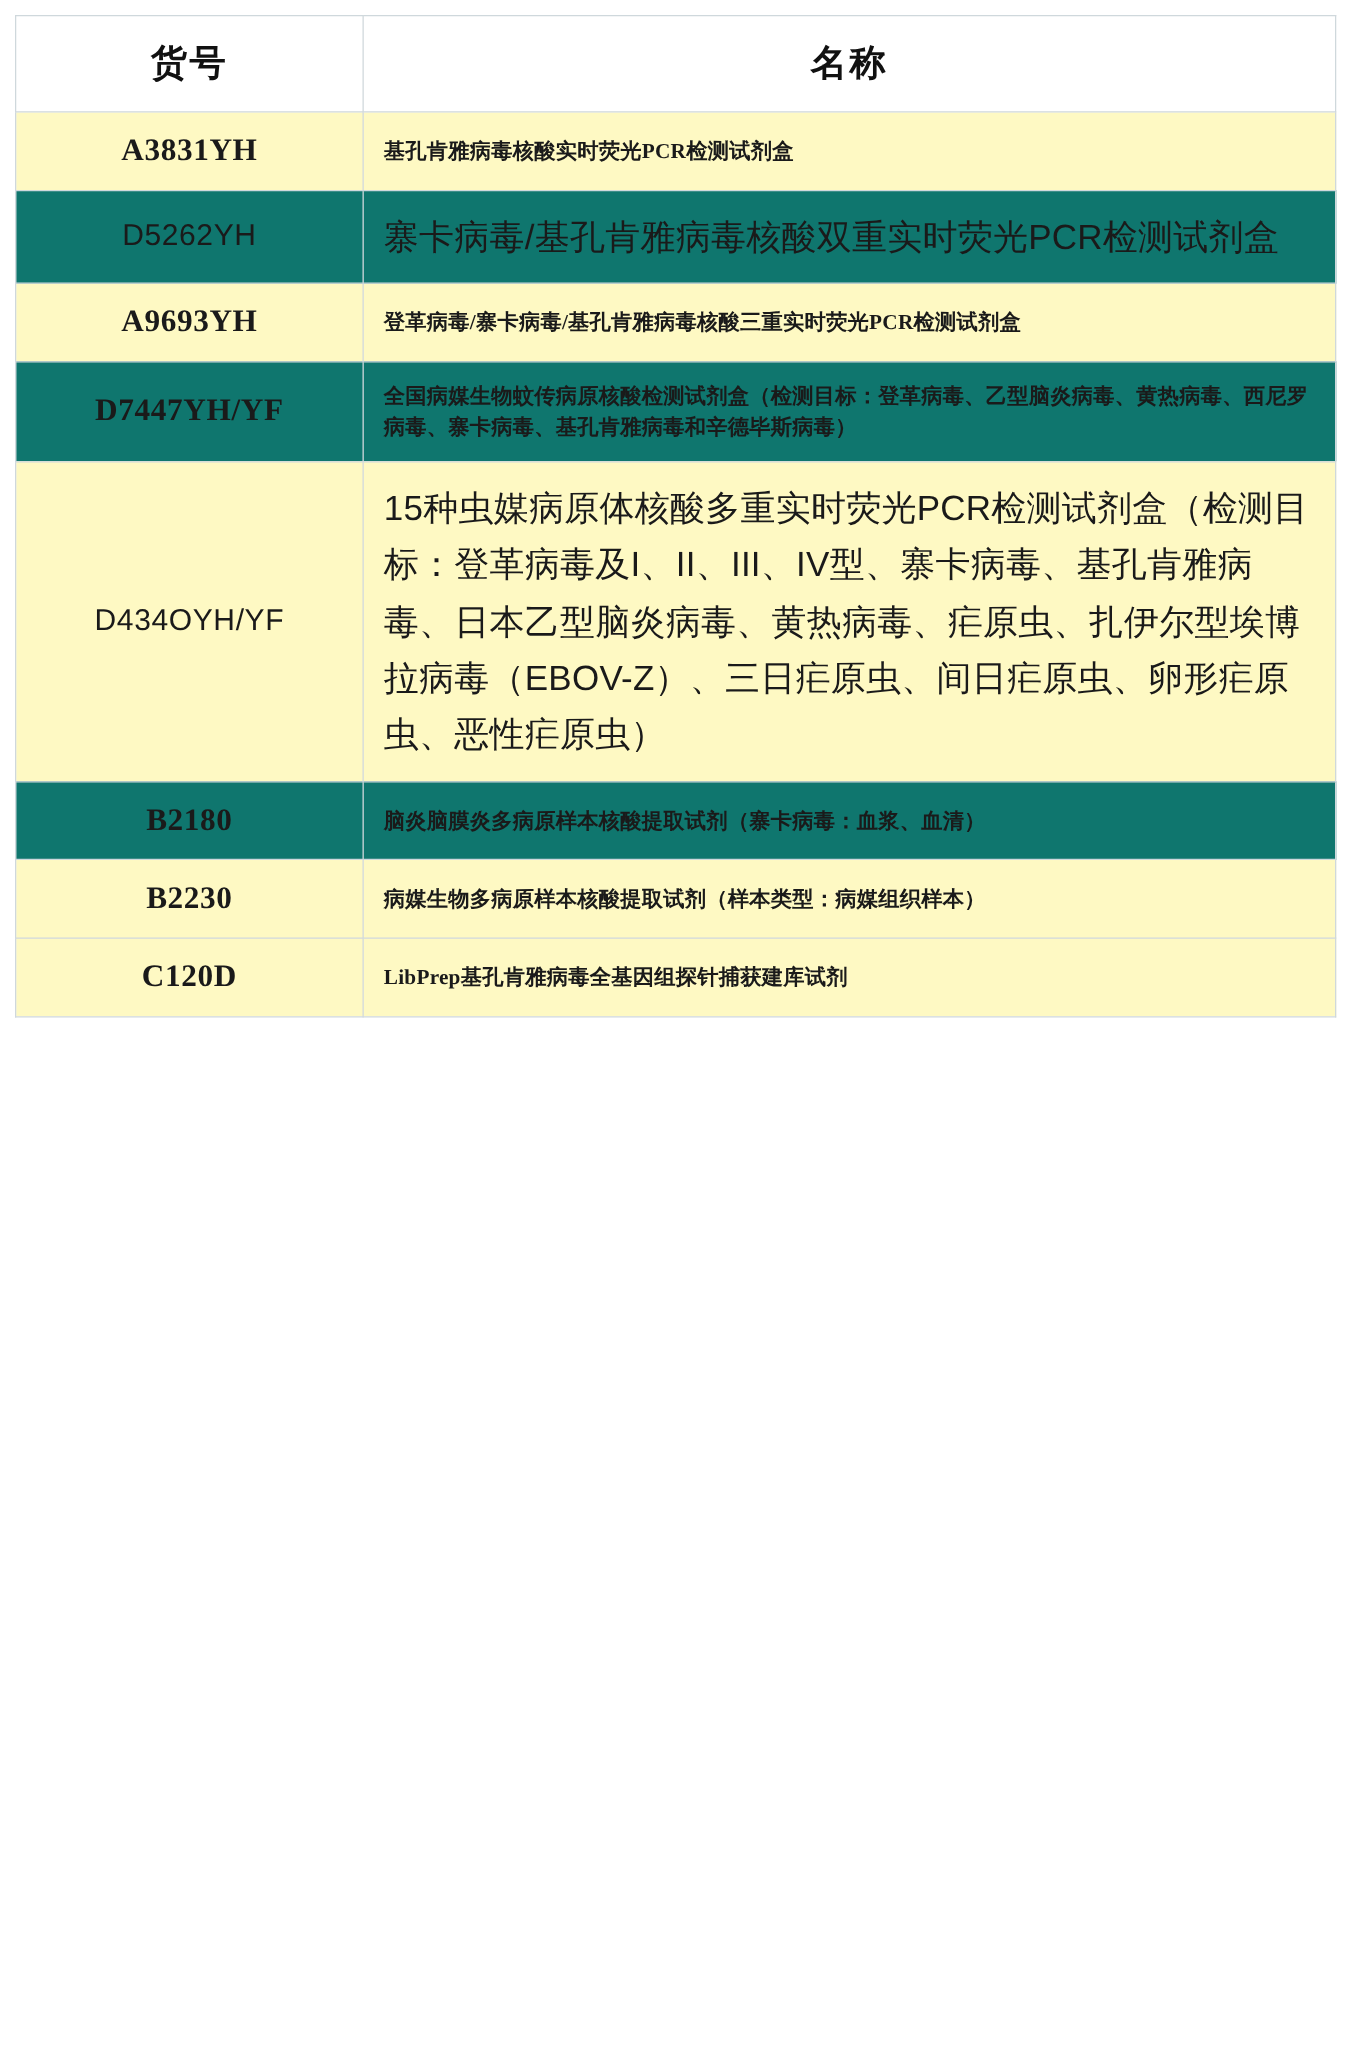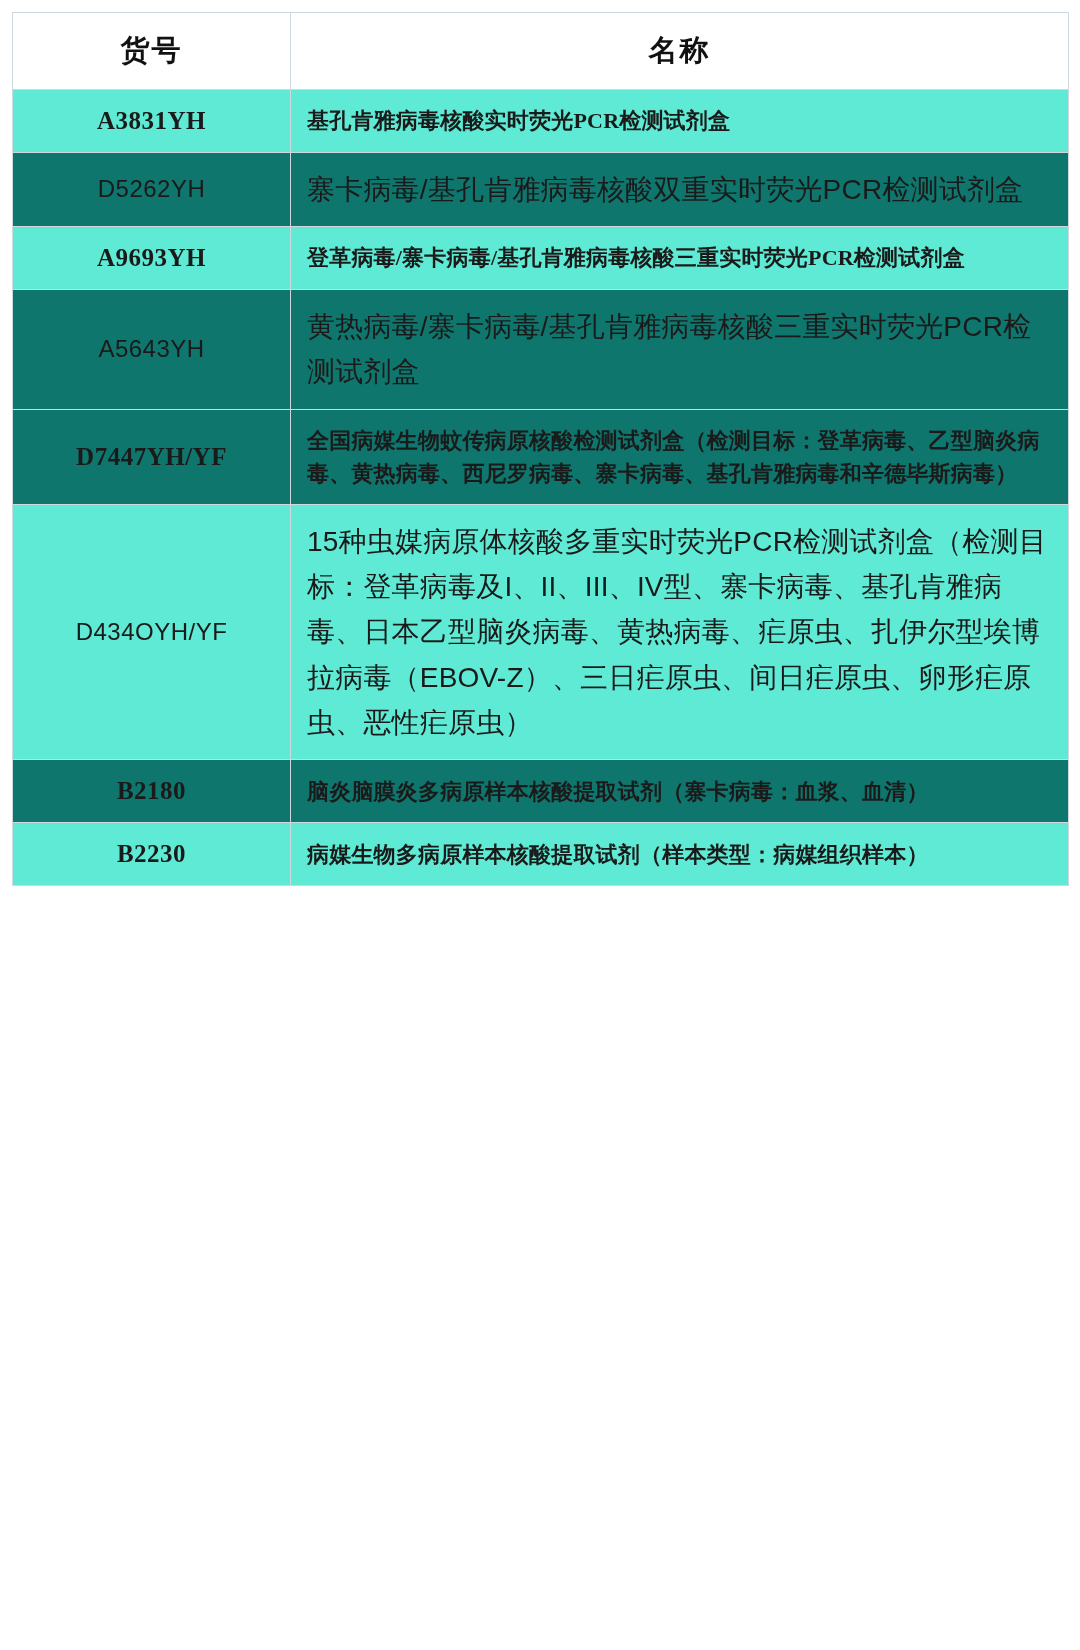--- a/index.html
+++ b/index.html
@@ -47,27 +47,27 @@
   
   td.code {
     text-align: center;
     font-size: 25px;
     padding: 14px 6px;
     line-height: 1.35;
     letter-spacing: 0.5px;
   }
   td.name {
     text-align: left;
-    font-size: 22px;
+    font-size: 17px;
     padding: 14px 14px 14px 16px;
     line-height: 1.5;
     letter-spacing: 0.2px;
   }
   tr.alt td {
-    background: #5eead4;
+    background: #fef9c3;
   }
   tr.plain td {
     background: #0f766e;
   }
   .bold td.code, .bold td.name {
     font-weight: bold;
   }
   .light td.code, .light td.name {
     font-weight: normal;
     font-family: "Liberation Sans", "DejaVu Sans", sans-serif;
@@ -102,35 +102,35 @@
           <td class="name">基孔肯雅病毒核酸实时荧光PCR检测试剂盒</td>
         </tr>
         <tr class="plain light">
           <td class="code">D5262YH</td>
           <td class="name">寨卡病毒/基孔肯雅病毒核酸双重实时荧光PCR检测试剂盒</td>
         </tr>
         <tr class="alt bold">
           <td class="code">A9693YH</td>
           <td class="name">登革病毒/寨卡病毒/基孔肯雅病毒核酸三重实时荧光PCR检测试剂盒</td>
         </tr>
-        <tr class="plain light">
-          <td class="code">A5643YH</td>
-          <td class="name">黄热病毒/寨卡病毒/基孔肯雅病毒核酸三重实时荧光PCR检测试剂盒</td>
-        </tr>
         <tr class="plain bold">
           <td class="code">D7447YH/YF</td>
           <td class="name">全国病媒生物蚊传病原核酸检测试剂盒（检测目标：登革病毒、乙型脑炎病毒、黄热病毒、西尼罗病毒、寨卡病毒、基孔肯雅病毒和辛德毕斯病毒）</td>
         </tr>
         <tr class="alt light">
           <td class="code">D434OYH/YF</td>
           <td class="name">15种虫媒病原体核酸多重实时荧光PCR检测试剂盒（检测目标：登革病毒及I、II、III、IV型、寨卡病毒、基孔肯雅病毒、日本乙型脑炎病毒、黄热病毒、疟原虫、扎伊尔型埃博拉病毒（EBOV-Z）、三日疟原虫、间日疟原虫、卵形疟原虫、恶性疟原虫）</td>
         </tr>
         <tr class="plain bold">
           <td class="code">B2180</td>
           <td class="name">脑炎脑膜炎多病原样本核酸提取试剂（寨卡病毒：血浆、血清）</td>
         </tr>
         <tr class="alt bold">
           <td class="code">B2230</td>
           <td class="name">病媒生物多病原样本核酸提取试剂（样本类型：病媒组织样本）</td>
         </tr>
+        <tr class="alt bold">
+          <td class="code">C120D</td>
+          <td class="name">LibPrep基孔肯雅病毒全基因组探针捕获建库试剂</td>
+        </tr>
       </tbody>
   </table>
 </div>
 
 </body></html>

